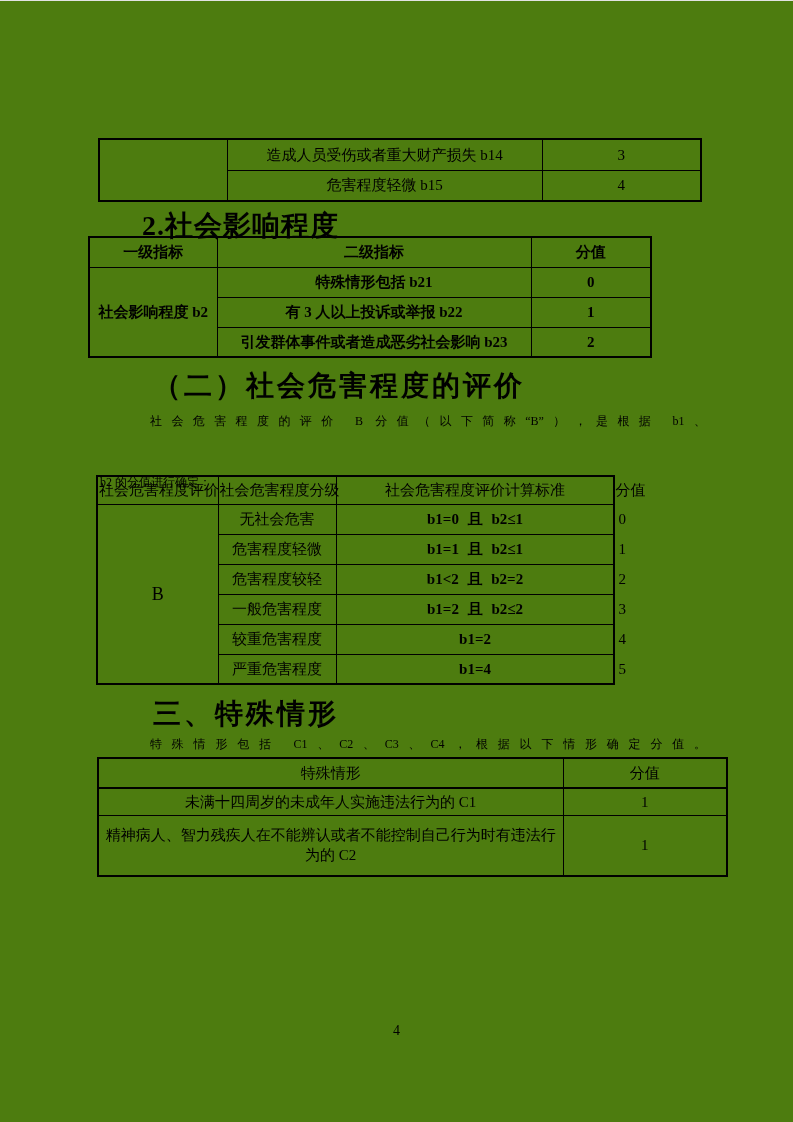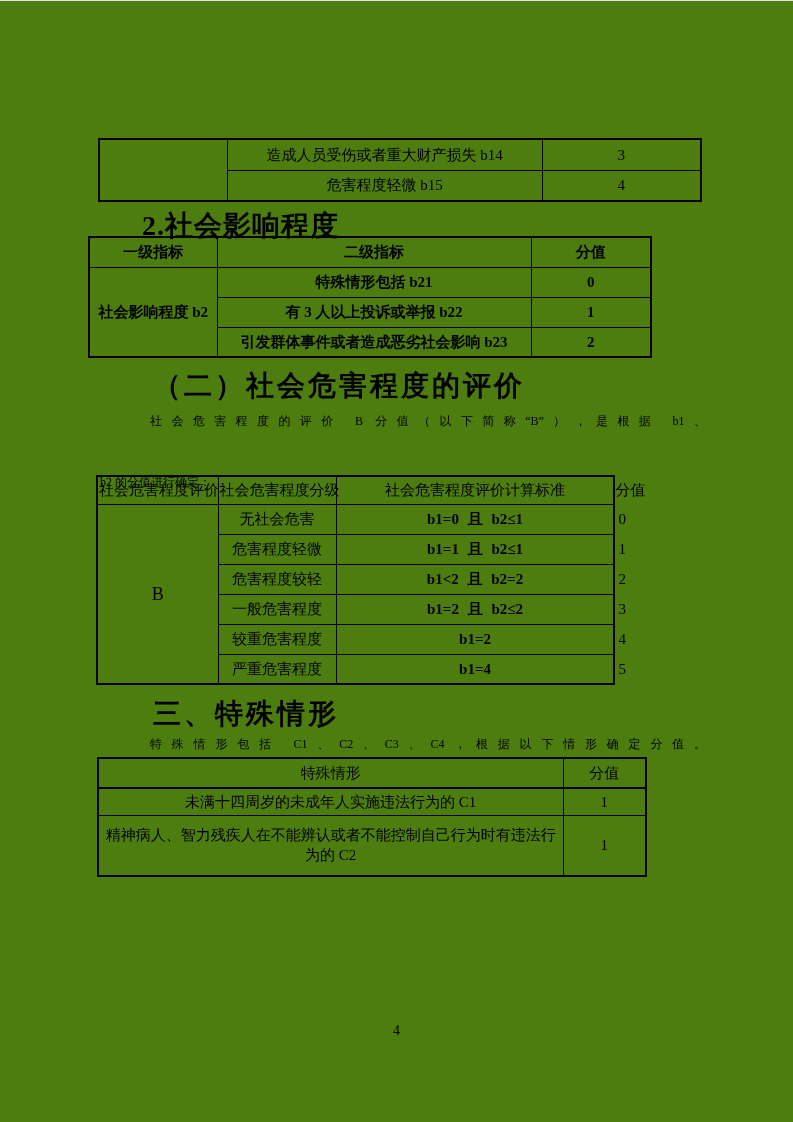--- a/index.html
+++ b/index.html
@@ -35,21 +35,21 @@
   .t-prev tr     { height: 31px; }
 
   .t-social      { top: 235px; left: 88px;  width: 564px; font-weight: bold; }
   .t-social tr   { height: 30px; }
 
   .t-harm        { top: 474px; left: 96px;  width: 518px; }
   .t-harm tr.hdr { height: 28px; }
   .t-harm tr     { height: 30px; }
   .t-harm td.hdr-cell { padding: 0 1px; white-space: nowrap; }
 
-  .t-special        { top: 756px; left: 97px; width: 550px; }
+  .t-special        { top: 756px; left: 97px; width: 631px; }
   .t-special tr.hdr      { height: 30px; }
   .t-special tr.hdr td   { border-bottom: 2px solid #000; }
   .t-special tr.r-c1     { height: 27px; }
   .t-special tr.r-c2     { height: 61px; }
   .t-special tr.r-c3     { height: 30px; }
   .t-special tr.r-c4     { height: 58px; }
 
   td.criteria { word-spacing: 5px; font-weight: bold; }
   td.group-b  { font-size: 18px; }
   td.wrap-center {

